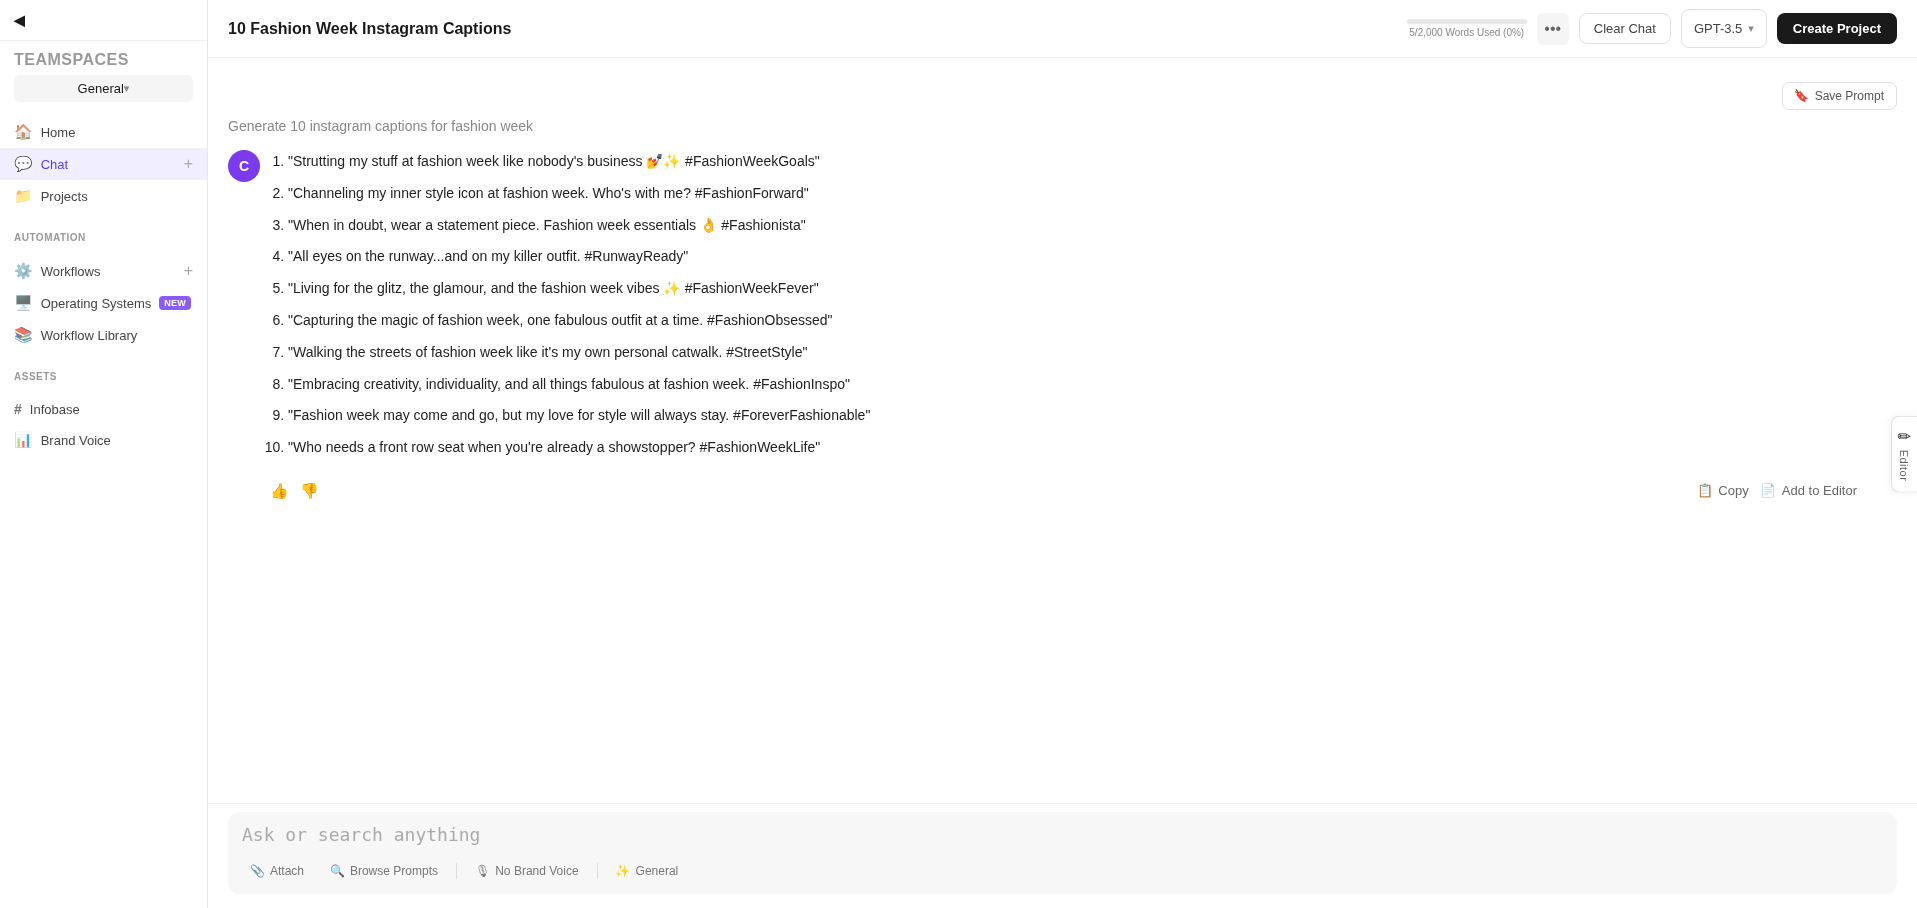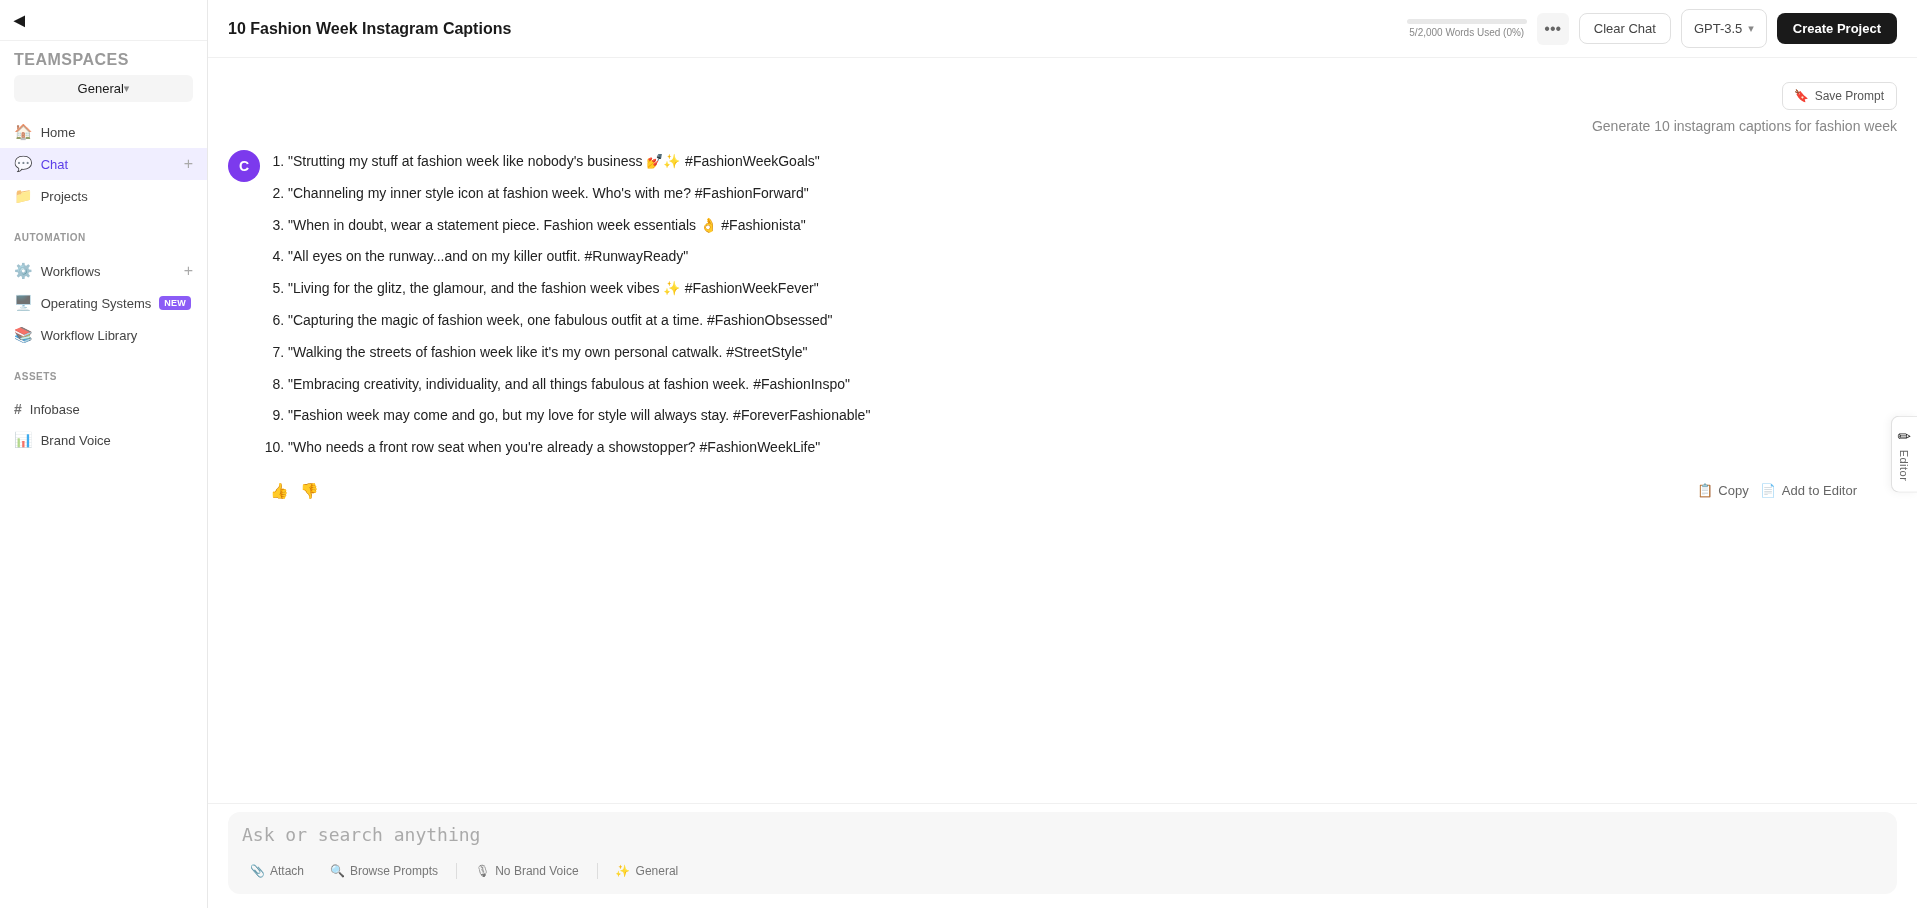--- a/index.html
+++ b/index.html
@@ -241,21 +241,21 @@
       border: 1px solid #e0e0e0;
       border-radius: 7px;
       padding: 6px 12px;
       font-size: 12px;
       color: #555;
       cursor: pointer;
     }
 
     
     .user-prompt {
-      text-align: right;
+      text-align: left;
       color: #888;
       font-size: 14px;
       padding: 0 20px 16px;
     }
 
     
     .ai-response {
       padding: 0 60px 0 60px;
       position: relative;
     }

